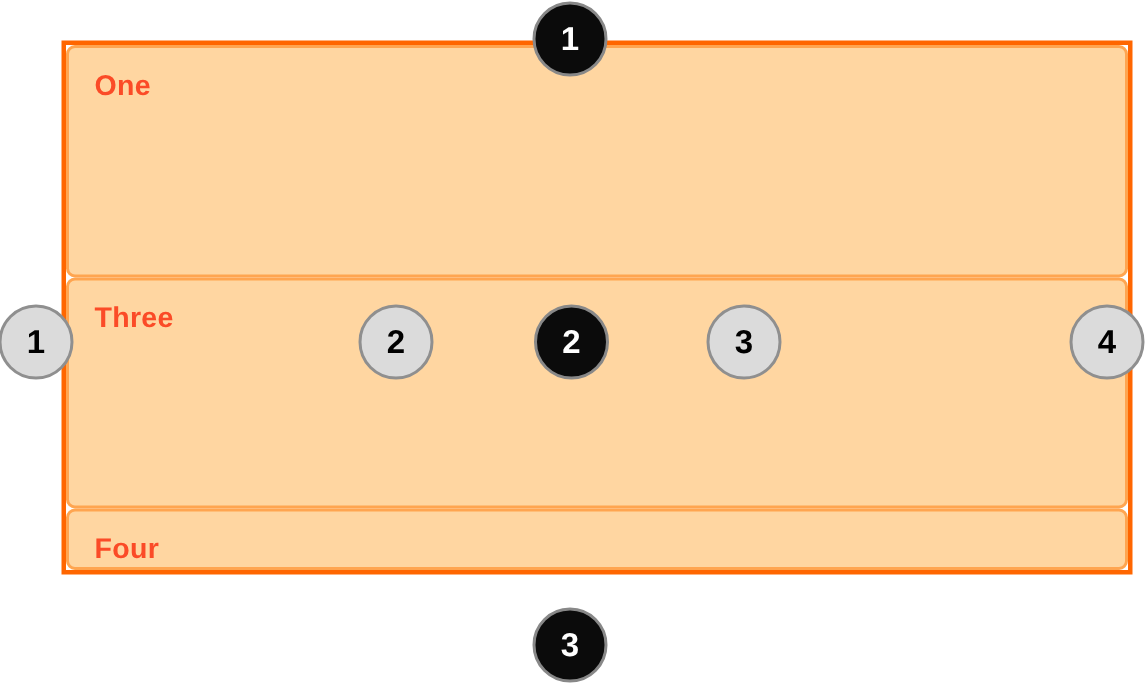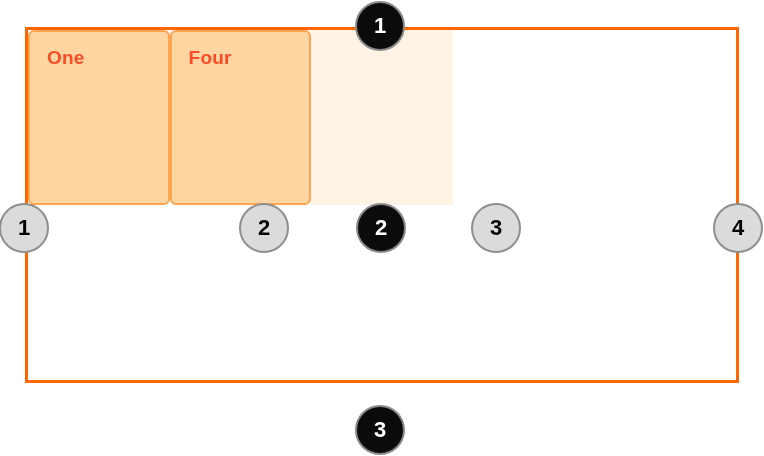--- a/index.html
+++ b/index.html
@@ -10,28 +10,28 @@
   }
   .stage {
     position: relative;
     width: 764px;
     height: 456px;
     background: var(--background, #ffffff);
     overflow: hidden;
   }
   .grid-container {
     position: absolute;
-    left: 25px;
+    left: 41px;
     top: 27px;
     width: 714px;
     height: 356px;
     box-sizing: border-box;
     border: 3px solid var(--container-border, #ff6600);
     display: grid;
-    grid-template-columns: repeat(5, 1fr);
+    grid-template-columns: repeat(1, 1fr);
     grid-template-rows: repeat(2, 1fr);
   }
   .cell {
     box-sizing: border-box;
     background: var(--cell-fill, #ffd6a1);
     border: 2px solid var(--cell-border, #ffa550);
     border-radius: 6px;
     padding: 15px 0 0 17px;
   }
   .cell.empty {
@@ -81,20 +81,23 @@
 </head>
 <body>
 
 <div class="stage">
 
   <div class="grid-container">
     <div class="cell">
       <span class="cell-label">One</span>
     </div>
     <div class="cell">
+      <span class="cell-label">Three</span>
+    </div>
+    <div class="cell">
       <span class="cell-label">Four</span>
     </div>
     <div class="cell empty"></div>
   </div>
 
   <div class="badge row b-row-1">1</div>
   <div class="badge row b-row-2">2</div>
   <div class="badge row b-row-3">3</div>
 
   <div class="badge col b-col-1">1</div>

